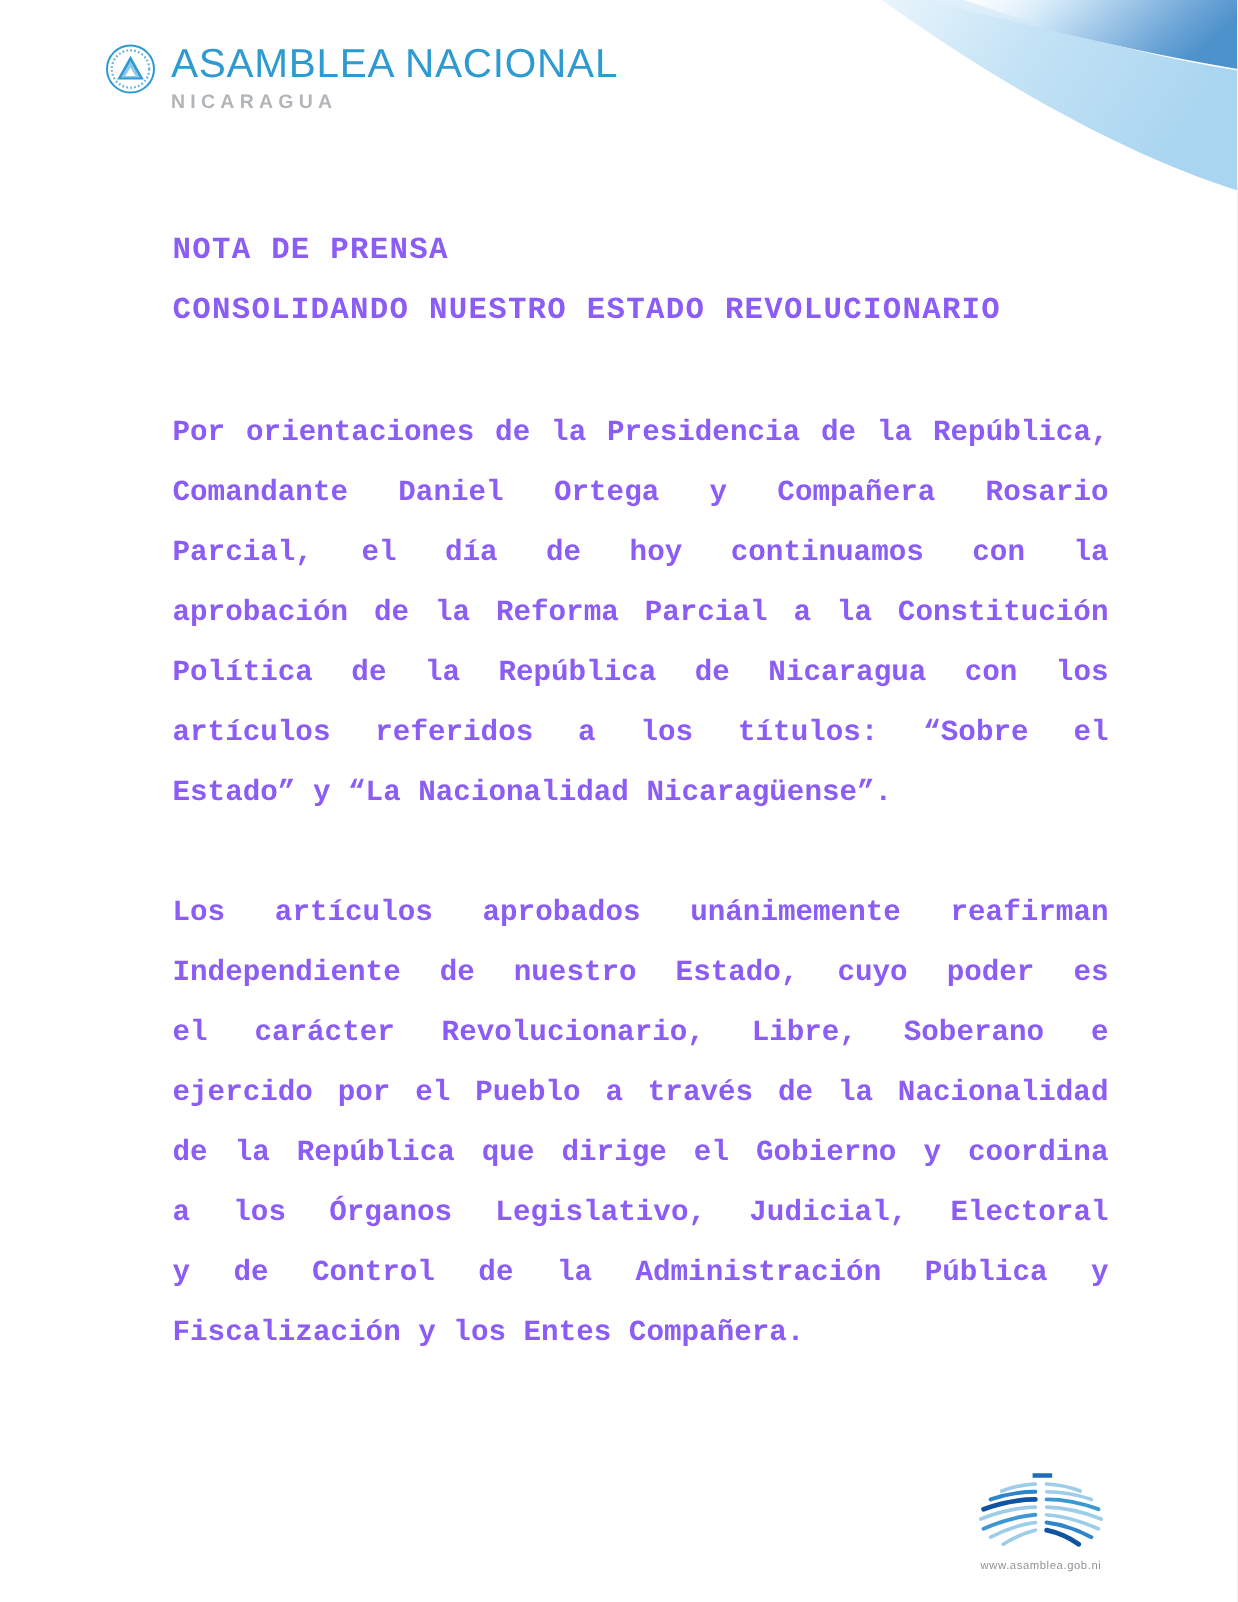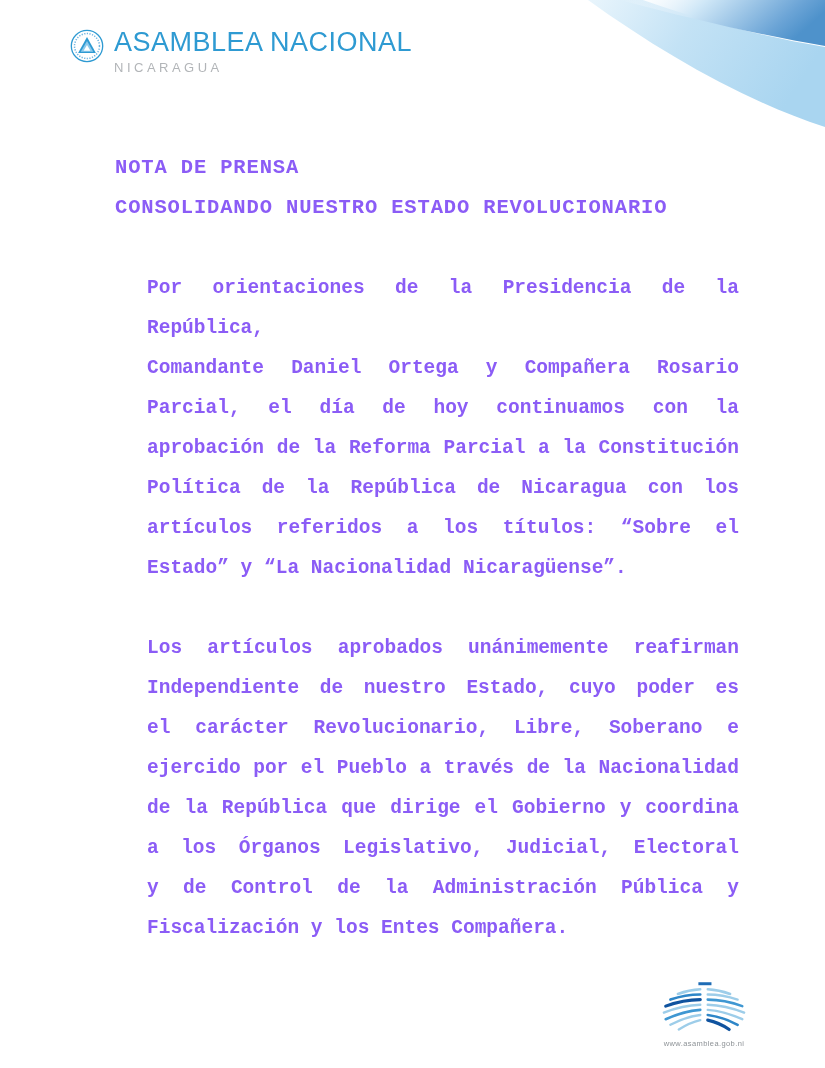--- a/index.html
+++ b/index.html
@@ -33,21 +33,21 @@
   .brand-text { margin-left: 10px; }
   .brand-name {
     font-size: 27px;
     font-weight: 400;
     letter-spacing: 0.5px;
     line-height: 30px;
     white-space: nowrap;
   }
   .brand-country {
     font-size: 13px;
-    font-weight: 400;
+    font-weight: 700;
     letter-spacing: 3.5px;
     margin-top: 3px;
     white-space: nowrap;
   }
 
   
   .doc {
     position: absolute;
     top: 148px;
     left: 115px;
@@ -56,40 +56,39 @@
     font-weight: bold;
     color: #8b5cf6;
   }
   .doc-title { margin-bottom: 40px; }
   .title-line {
     font-size: 20.5px;
     letter-spacing: 0.85px;
     line-height: 40px;
     white-space: nowrap;
   }
-  .paragraph { margin-bottom: 40px; margin-left: 32px; }
+  .paragraph { margin-bottom: 40px; }
   .paragraph:last-child { margin-bottom: 0; }
   .body-line {
     font-size: 19.5px;
     line-height: 40px;
     text-align: left;
   }
   .body-line.justified {
     text-align: justify;
     text-align-last: justify;
   }
 
   
   .footer-logo {
     position: absolute;
     left: 646px;
     top: 980px;
     width: 96px;
     text-align: center;
-    margin-left: 10px;
   }
   .globe { width: 96px; height: 56px; display: block; }
   .footer-url {
     display: block;
     margin-top: 3px;
     font-size: 7.5px;
     letter-spacing: 0.4px;
     color: #8d9296;
     white-space: nowrap;
   }

